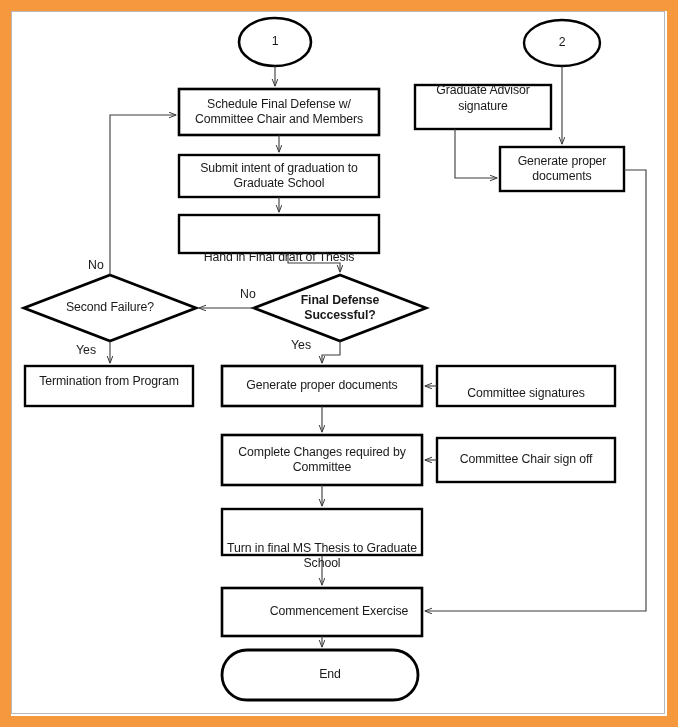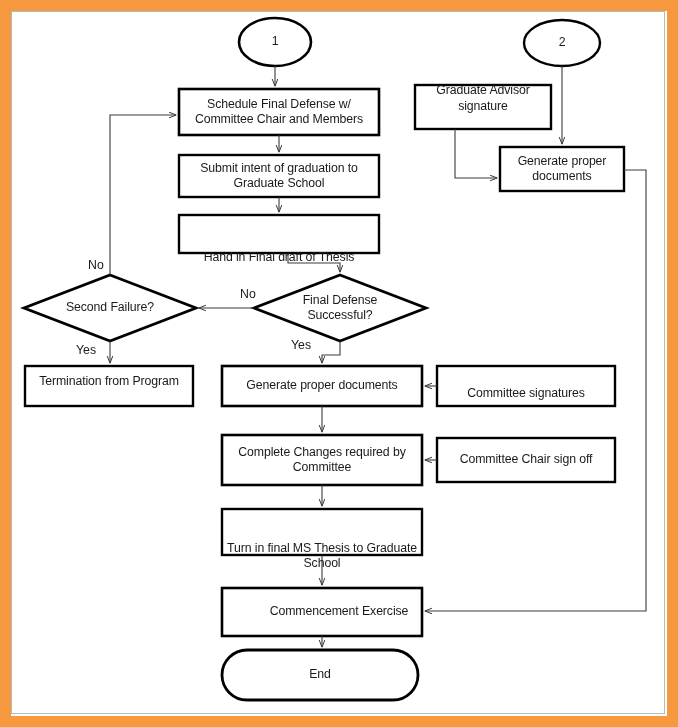--- a/index.html
+++ b/index.html
@@ -176,37 +176,37 @@
   <div class="node-label" style="left:419px; top:85px; width:128px; height:27px;">Graduate Advisor signature</div>
 
   <div class="node-label" style="left:504px; top:147px; width:116px; height:44px;">Generate proper documents</div>
 
   <div class="node-label" style="left:183px; top:155px; width:192px; height:42px;">Submit intent of graduation to Graduate School</div>
 
   <div class="node-label" style="left:183px; top:215px; width:192px; height:38px;margin-top:24px;">Hand in Final draft of Thesis</div>
 
   <div class="node-label" style="left:58px; top:286px; width:104px; height:44px;">Second Failure?</div>
 
-  <div class="node-label" style="left:297px; top:280px; width:86px; height:56px;">Final Defense Successful?</div>
+  <div class="node-label" style="left:297px; top:280px; width:86px; height:56px;font-weight:bold;">Final Defense Successful?</div>
 
   <div class="node-label" style="left:29px; top:366px; width:160px; height:32px;">Termination from Program</div>
 
   <div class="node-label" style="left:226px; top:366px; width:192px; height:40px;">Generate proper documents</div>
 
   <div class="node-label" style="left:441px; top:366px; width:170px; height:55px;">Committee signatures</div>
 
   <div class="node-label" style="left:226px; top:435px; width:192px; height:50px;">Complete Changes required by Committee</div>
 
   <div class="node-label" style="left:441px; top:438px; width:170px; height:44px;">Committee Chair sign off</div>
 
   <div class="node-label" style="left:226px; top:509px; width:192px; height:46px;margin-top:24px;">Turn in final MS Thesis to Graduate School</div>
 
   <div class="node-label" style="left:243px; top:588px; width:192px; height:48px;">Commencement Exercise</div>
 
-  <div class="node-label" style="left:226px; top:650px; width:188px; height:50px;">End</div>
+  <div class="node-label" style="left:236px; top:650px; width:188px; height:50px;">End</div>
 
   <div class="edge-label" style="left:88px; top:259px;">No</div>
 
   <div class="edge-label" style="left:240px; top:288px;">No</div>
 
   <div class="edge-label" style="left:76px; top:344px;">Yes</div>
 
   <div class="edge-label" style="left:291px; top:339px;">Yes</div>
 
 </div>

